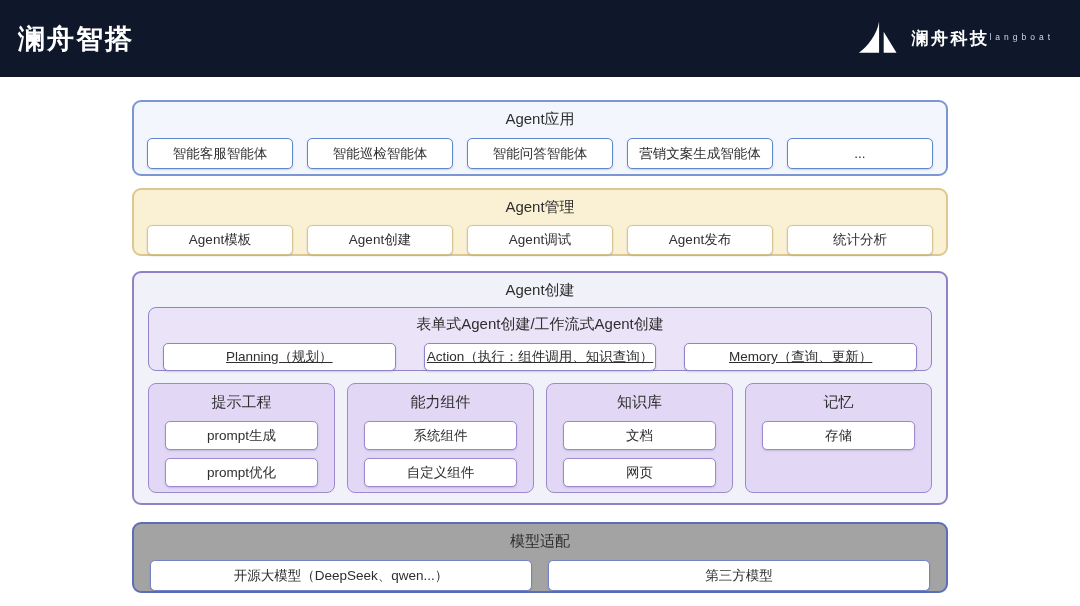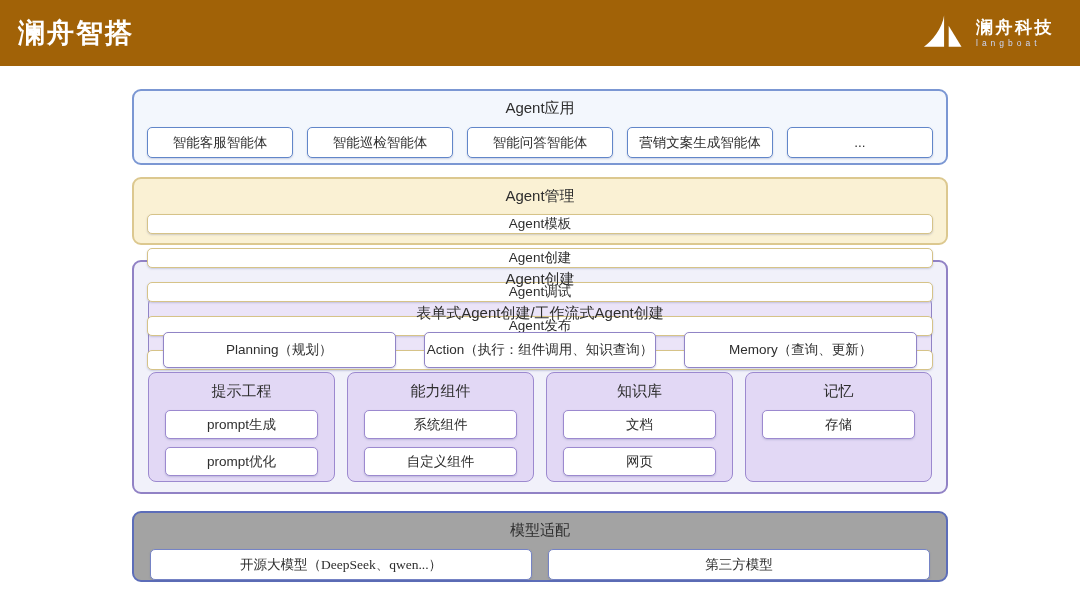--- a/index.html
+++ b/index.html
@@ -3,67 +3,67 @@
 <meta charset="utf-8">
 <style>
   html,body{margin:0;padding:0;}
   body{
     width:1080px;height:606px;overflow:hidden;background:#ffffff;
     font-family:"Liberation Sans","DejaVu Sans",sans-serif;color:#2e2e2e;
     position:relative;
   }
   
   .header{
-    height:66px;background:#a16207;display:flex;align-items:center;
+    height:77px;background:#0f172a;display:flex;align-items:center;
     justify-content:space-between;padding:0 26px 0 18px;box-sizing:border-box;
   }
   .page-title{color:#ffffff;font-size:27px;font-weight:bold;letter-spacing:2px;}
   .brand{display:flex;align-items:center;gap:9px;}
   .brand svg{display:block;}
-  .brand-text{display:flex;flex-direction:column;line-height:1;}
+  .brand-text{display:flex;flex-direction:row;line-height:1;}
   .brand-name{color:#ffffff;font-size:17px;font-weight:bold;letter-spacing:2.5px;}
   .brand-sub{color:#ccd8f8;font-size:8.5px;letter-spacing:4px;margin-top:3px;}
   
   .main{width:816px;margin:23px auto 0;}
   .box{border-radius:9px;box-sizing:border-box;}
   .box-title{text-align:center;font-size:15px;padding-top:8px;color:#2e2e2e;}
   .row{display:flex;}
   .btn{
     background:#ffffff;border-radius:5px;display:flex;align-items:center;
     justify-content:center;font-size:13.5px;box-sizing:border-box;
     box-shadow:0 1px 2px rgba(90,100,150,0.28);white-space:nowrap;
   }
   
   .box.app{background:#f3f7fd;border:2px solid #7b97d3;height:76px;margin-bottom:12px;}
   .app .row{gap:14px;padding:9px 13px 0;}
   .app .btn{flex:1;height:31px;border:1.5px solid #6186c9;}
   
   .box.mgmt{background:#faf1d4;border:2px solid #dcc88f;height:68px;margin-bottom:15px;}
-  .mgmt .row{gap:14px;padding:8px 13px 0;flex-direction:column;}
+  .mgmt .row{gap:14px;padding:8px 13px 0;}
   .mgmt .btn{flex:1;height:30px;border:1.5px solid #d6c388;}
   
   .box.create{background:#f1f1fa;border:2px solid #9182c5;height:234px;margin-bottom:17px;}
   .inner{
     margin:7px 14px 0;background:#ebe4f8;border:1.5px solid #9184c6;
     border-radius:8px;height:64px;box-sizing:border-box;
   }
   .inner .box-title{padding-top:7px;}
   .inner .row{gap:28px;padding:9px 14px 0;}
-  .inner .btn{flex:1;height:36px;border:1.5px solid #9184c6;}
+  .inner .btn{flex:1;height:28px;border:1.5px solid #9184c6;text-decoration:underline;}
   .cols{display:flex;gap:12px;margin:12px 14px 0;justify-content:center;}
   .col{
     flex:1;background:#e2d8f5;border:1.5px solid #9c89cf;border-radius:8px;
     height:110px;box-sizing:border-box;
   }
   .col .box-title{padding-top:9px;}
   .col .btn{height:29px;margin:9px 16px 0;border:1.5px solid #9c89cf;}
   .col .btn + .btn{margin-top:8px;}
   
   .box.model{background:#a3a3a3;border:2px solid #5c6db9;height:71px;}
-  .model .row{gap:16px;padding:9px 16px 0;font-family:Liberation Serif, serif;}
+  .model .row{gap:16px;padding:9px 16px 0;}
   .model .btn{flex:1;height:31px;border:1.5px solid #7583c5;}
 </style>
 </head>
 <body>
 
 <div class="header">
   <div class="page-title">澜舟智搭</div>
   <div class="brand">
     <svg width="44" height="38" viewBox="0 0 48 40">
       <path d="M23,1 C21,15 10,29 1,35 L23,35 Z" fill="#ffffff"></path>

